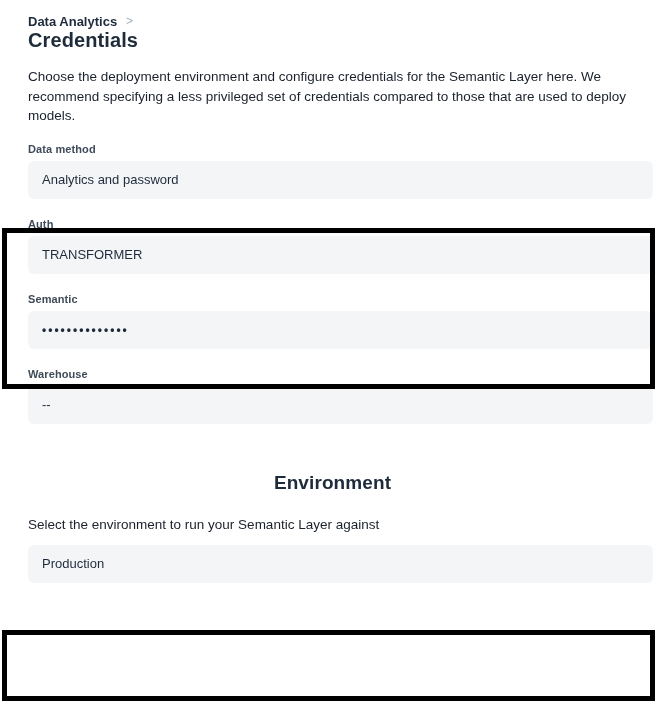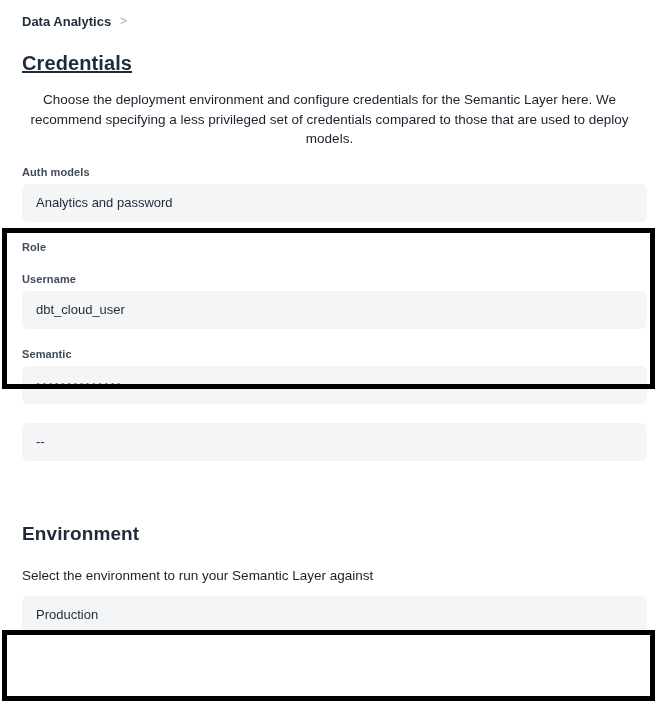--- a/index.html
+++ b/index.html
@@ -6,65 +6,63 @@
   html, body { background: #ffffff; }
   body {
     width: 661px;
     height: 716px;
     position: relative;
     overflow: hidden;
     font-family: "Liberation Sans", "DejaVu Sans", sans-serif;
     -webkit-font-smoothing: antialiased;
   }
   .page {
-    padding: 0 24px 0 22px;
+    padding: 0 24px 0 28px;
   }
   
   .breadcrumb {
     margin-top: 14px;
     font-size: 13px;
     font-weight: 700;
     color: var(--heading-text, #1e2b3b);
     display: flex;
     align-items: center;
     gap: 9px;
     line-height: 15px;
   }
   .breadcrumb .crumb { cursor: pointer; }
   .breadcrumb .sep {
     color: var(--breadcrumb-separator, #a3adb8);
     font-weight: 400;
     font-size: 12px;
   }
   
   h1 {
-    margin-top: 23px;
     font-size: 20px;
     line-height: 23px;
     font-weight: 700;
     color: var(--heading-text, #1e2b3b);
     letter-spacing: 0.1px;
-    text-decoration: underline;
   }
   h2 {
-    margin-top: 62px;
+    margin-top: 48px;
     font-size: 19px;
     line-height: 22px;
     font-weight: 700;
     color: var(--heading-text, #1e2b3b);
     letter-spacing: 0.1px;
+    text-align: center;
   }
   
   .description {
     margin-top: 15px;
     font-size: 13.5px;
     line-height: 19.5px;
     color: var(--body-text, #1a212c);
     max-width: 625px;
-    text-align: center;
   }
   .sub-description {
     margin-top: 23px;
     font-size: 13.5px;
     line-height: 15px;
     color: var(--body-text, #1a212c);
   }
   
   .field-group { margin-top: 19px; }
   .field-group.first { margin-top: 17px; }
@@ -114,39 +112,37 @@
   <nav class="breadcrumb">
     <span class="crumb">Data Analytics</span>
     <span class="sep">&gt;</span>
   </nav>
 
   <h1>Credentials</h1>
 
   <p class="description">Choose the deployment environment and configure credentials for the Semantic Layer here. We recommend specifying a less privileged set of credentials compared to those that are used to deploy models.</p>
 
   <div class="field-group first">
-    <label>Auth models</label>
+    <label>Data method</label>
     <div class="input">Analytics and password</div>
   </div>
 
   <div class="field-group">
-    <label>Role</label>
+    <label>Auth</label>
+    <div class="input">TRANSFORMER</div>
   </div>
 
-  <div class="field-group">
-    <label>Username</label>
-    <div class="input">dbt_cloud_user</div>
-  </div>
 
   <div class="field-group">
     <label>Semantic</label>
     <div class="input password">••••••••••••••</div>
   </div>
 
   <div class="field-group">
+    <label>Warehouse</label>
     <div class="input">--</div>
   </div>
 
   <h2>Environment</h2>
 
   <p class="sub-description">Select the environment to run your Semantic Layer against</p>
 
   <div class="env-input-wrap">
     <div class="input">Production</div>
   </div>

